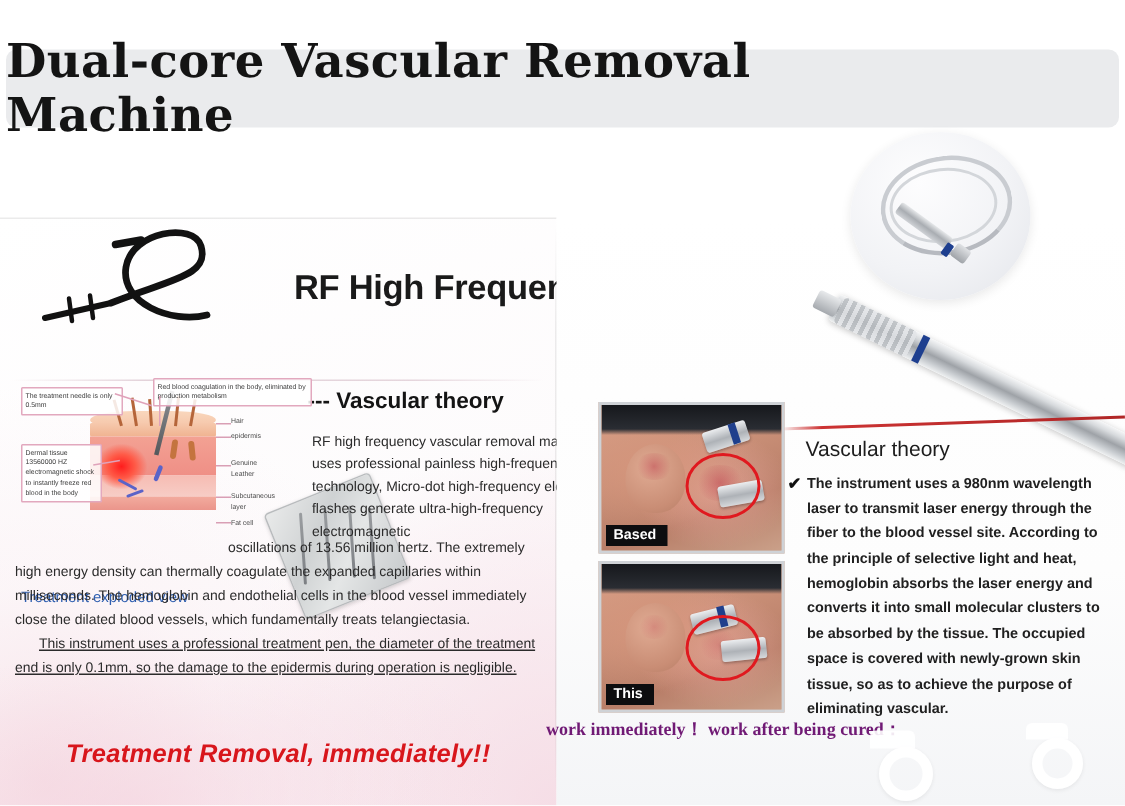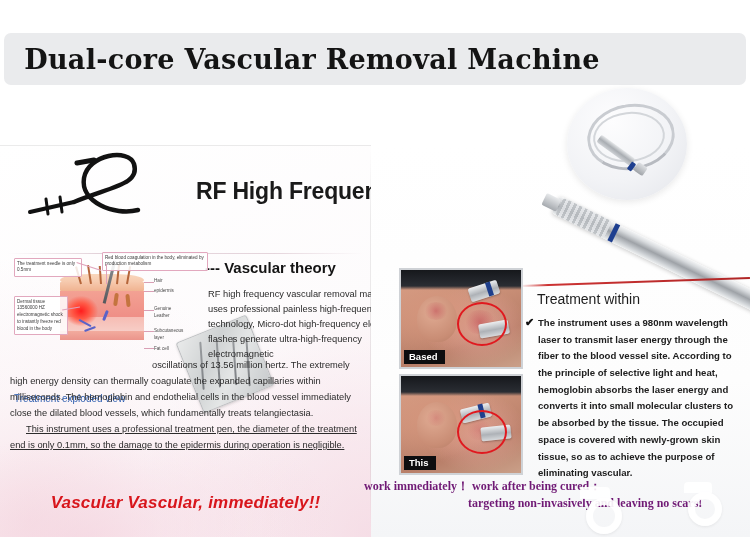--- a/index.html
+++ b/index.html
@@ -13,21 +13,21 @@
 
   
   .title-banner{
     position:absolute;left:4px;top:33px;width:742px;height:52px;
     background:#eaebed;border-radius:7px;
   }
   .title-text{
     position:absolute;left:0;top:0;width:616px;height:52px;
     display:flex;align-items:center;justify-content:center;
     font-family:"DejaVu Serif","Liberation Serif",serif;
-    font-weight:bold;font-size:27px;color:#141414;letter-spacing:.3px;
+    font-weight:bold;font-size:31px;color:#141414;letter-spacing:.3px;
   }
 
   
   .panel-left{
     position:absolute;left:0px;top:145px;width:371px;height:392px;
     background:
       radial-gradient(circle at 8% 96%, rgba(247,226,232,.95) 0%, rgba(250,238,242,.45) 26%, rgba(255,255,255,0) 52%),
       radial-gradient(circle at 100% 100%, rgba(244,216,226,.8) 0%, rgba(255,255,255,0) 45%),
       linear-gradient(160deg,#ffffff 0%,#fdfbfc 55%,#fbf3f6 100%);
     overflow:hidden;
@@ -330,21 +330,21 @@
     <div class="tick" style="left:130px;top:96px;width:10px;"></div>
   </div>
 
   <div class="diagram-caption">Treatment exploded view</div>
 
   <div class="left-para-top">RF high frequency vascular removal machine uses professional painless high-frequency technology, Micro-dot high-frequency electric flashes generate ultra-high-frequency electromagnetic</div>
   <div class="left-para-full">
     <p><span class="first-line-pad"></span><span>oscillations of 13.56 million hertz. The extremely high energy density can thermally coagulate the expanded capillaries within milliseconds. The hemoglobin and endothelial cells in the blood vessel immediately close the dilated blood vessels, which fundamentally treats telangiectasia.</span></p>
     <p class="indent">This instrument uses a professional treatment pen, the diameter of the treatment end is only 0.1mm, so the damage to the epidermis during operation is negligible.</p>
   </div>
-  <div class="tagline-red">Vascular Vascular, immediately!!</div>
+  <div class="tagline-red">Treatment Removal, immediately!!</div>
 
   <div class="panel-right"></div>
   <div class="panel-divider"></div>
 
   <div class="fiber-inset">
     <div class="fiber-loop"></div>
     <div class="fiber-loop2"></div>
     <div class="fiber-tip"></div>
     <div class="fiber-tip-ring"></div>
     <div class="fiber-tip-end"></div>
@@ -377,26 +377,25 @@
     <div class="nose-bump"></div>
     <div class="lesion" style="left:24px;top:34px;width:22px;height:16px;opacity:.55;"></div>
     <div class="lesion" style="left:64px;top:44px;width:28px;height:20px;opacity:.45;"></div>
     <div class="metal-tip" style="left:60px;top:30px;transform:rotate(-14deg);"></div>
     <div class="metal-ring" style="left:78px;top:28px;transform:rotate(-14deg);"></div>
     <div class="metal-tip" style="left:80px;top:50px;transform:rotate(-6deg);"></div>
     <div class="circle-mark" style="left:56px;top:34px;width:46px;height:40px;"></div>
     <div class="photo-label">This</div>
   </div>
 
-  <div class="rt-heading">Treatment within</div>
+  <div class="rt-heading">Vascular theory</div>
   <div class="rt-check">✔</div>
   <div class="rt-body">The instrument uses a 980nm wavelength laser to transmit laser energy through the fiber to the blood vessel site. According to the principle of selective light and heat, hemoglobin absorbs the laser energy and converts it into small molecular clusters to be absorbed by the tissue. The occupied space is covered with newly-grown skin tissue, so as to achieve the purpose of eliminating vascular.</div>
 
   <div class="rt-tag">
     <span>work immediately！ work after being cured：</span>
-    <span class="line2">targeting non-invasively and leaving no scars!</span>
   </div>
 
   <div class="caster" style="left:586px;top:498px;width:22px;height:22px;"></div>
   <div class="caster-stem" style="left:580px;top:487px;width:30px;height:12px;border-radius:4px 4px 0 0;"></div>
   <div class="caster" style="left:688px;top:492px;width:20px;height:20px;"></div>
   <div class="caster-stem" style="left:684px;top:482px;width:28px;height:11px;border-radius:4px 4px 0 0;"></div>
 </div>
 
 </body></html>

